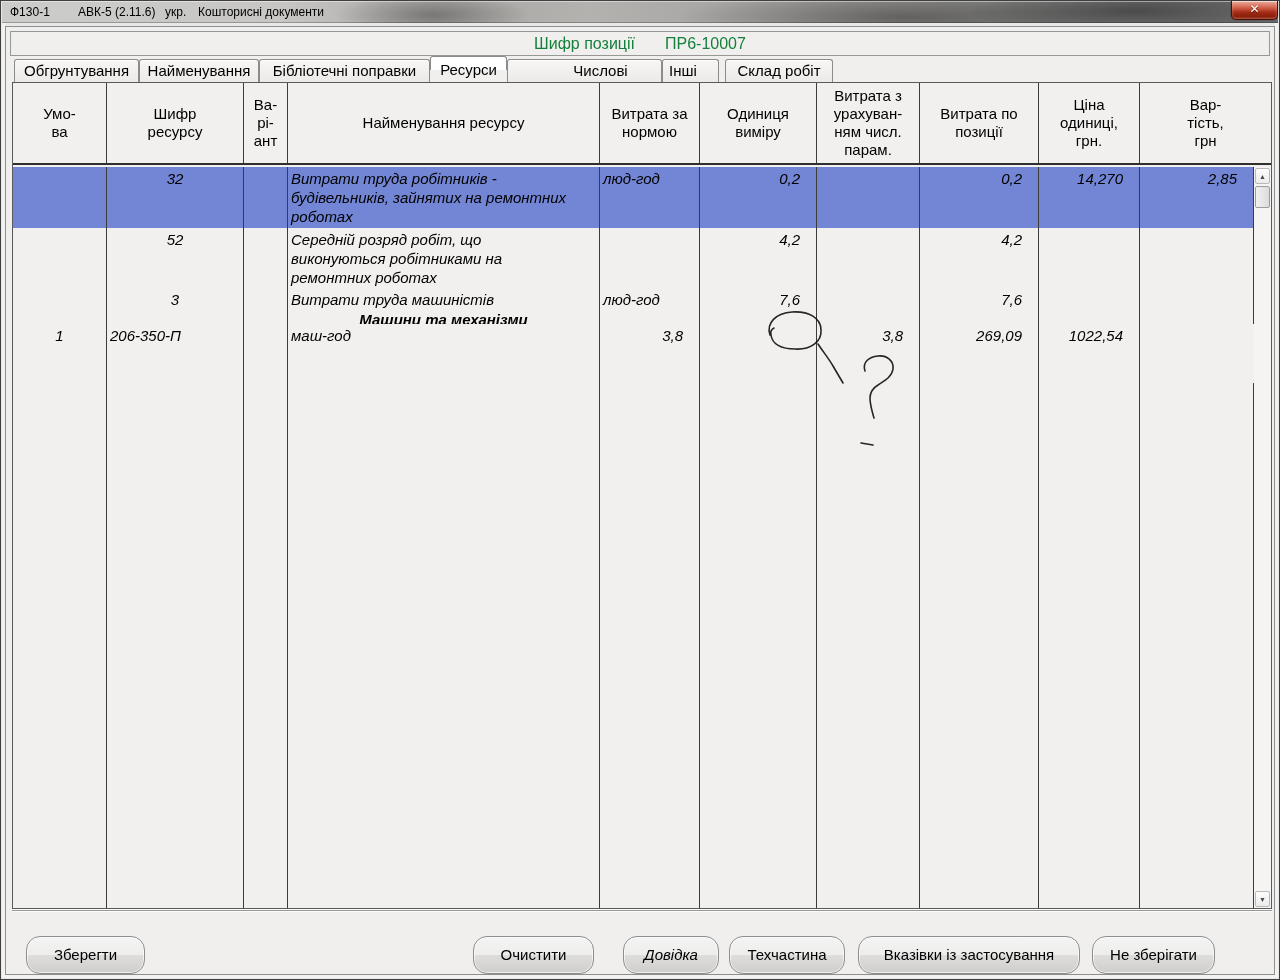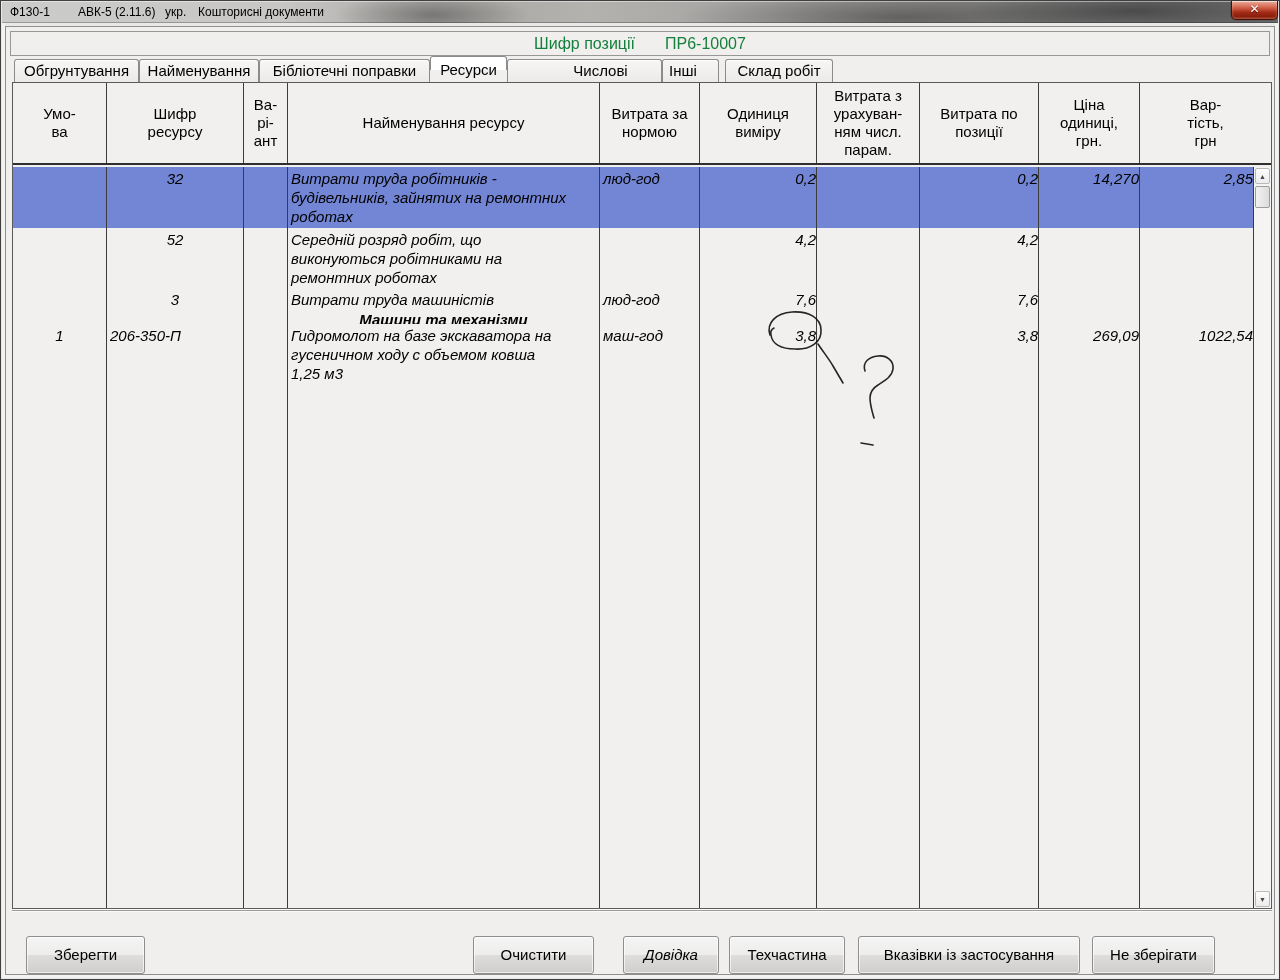--- a/index.html
+++ b/index.html
@@ -90,21 +90,21 @@
   .tbody .grid-row { width:100%; }
   .tbody .cell {
     border-right:1px solid #3c3c3c; font-size:15px; line-height:19px; color:#000;
     padding-top:2px; white-space:pre-line; overflow:hidden;
   }
   .row-sel { background:#7286d5; }
   .r1 { height:61px; } .r2 { height:60px; } .r3 { height:20px; }
   .rsec { height:16px; } .r4 { height:59px; } .rfill { flex:1; }
   .cell.ctr { text-align:center; }
   .cell.lft { text-align:left; padding-left:3px; }
-  .cell.num { text-align:right; padding-right:0; }
+  .cell.num { text-align:right; padding-right:16px; }
   .sec-title { font-weight:bold; text-decoration:underline; text-align:center; font-size:14px; line-height:15px; }
 
   
   .vscroll {
     position:absolute; top:84px; bottom:0; right:0; width:17px;
     background:#f5f4f3;
   }
   .sc-btn {
     position:absolute; left:1px; right:1px; height:16px;
     background:linear-gradient(180deg,#fdfdfd,#ececec);
@@ -116,21 +116,21 @@
   .sc-thumb {
     position:absolute; left:1px; right:1px; top:19px; height:22px;
     background:linear-gradient(90deg,#f2f2f2,#dcdcdc);
     border:1px solid #9d9d9d; border-radius:2px;
   }
 
   
   .btn {
     position:absolute; top:909px; height:38px;
     background:linear-gradient(180deg,#f4f4f4 0%,#ededec 49%,#dedddc 51%,#cfcecd 100%);
-    border:1px solid #8e8e8e; border-radius:3px;
+    border:1px solid #8e8e8e; border-radius:14px;
     box-shadow:inset 0 0 0 1px rgba(255,255,255,.65);
     font-size:15px; color:#000; text-align:center; line-height:36px; cursor:default;
   }
   .b-save { left:20px;  width:119px; }
   .b-clear{ left:467px; width:121px; }
   .b-help { left:617px; width:96px;font-style:italic; }
   .b-tech { left:723px; width:116px; }
   .b-notes{ left:852px; width:222px; }
   .b-disc { left:1086px;width:123px; }
 
@@ -255,23 +255,20 @@
           <div class="cell"></div>
           <div class="cell"></div>
           <div class="cell"></div>
           <div class="cell"></div>
         </div>
 
         <div class="grid-row r4">
           <div class="cell ctr">1</div>
           <div class="cell lft">206-350-П</div>
           <div class="cell ctr"></div>
-          <div class="cell lft">Гидромолот на базе экскаватора на
-гусеничном ходу с объемом ковша
-1,25 м3</div>
           <div class="cell lft">маш-год</div>
           <div class="cell num">3,8</div>
           <div class="cell num"></div>
           <div class="cell num">3,8</div>
           <div class="cell num">269,09</div>
           <div class="cell num">1022,54</div>
         </div>
 
         <div class="grid-row rfill">
           <div class="cell"></div>

